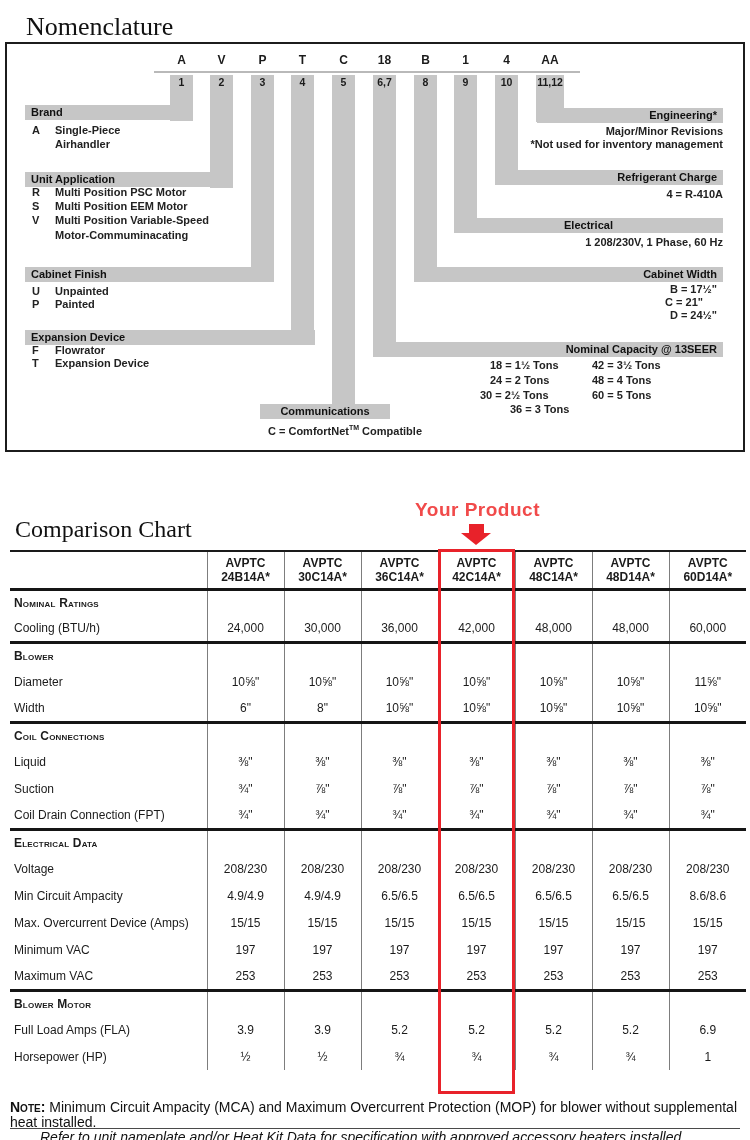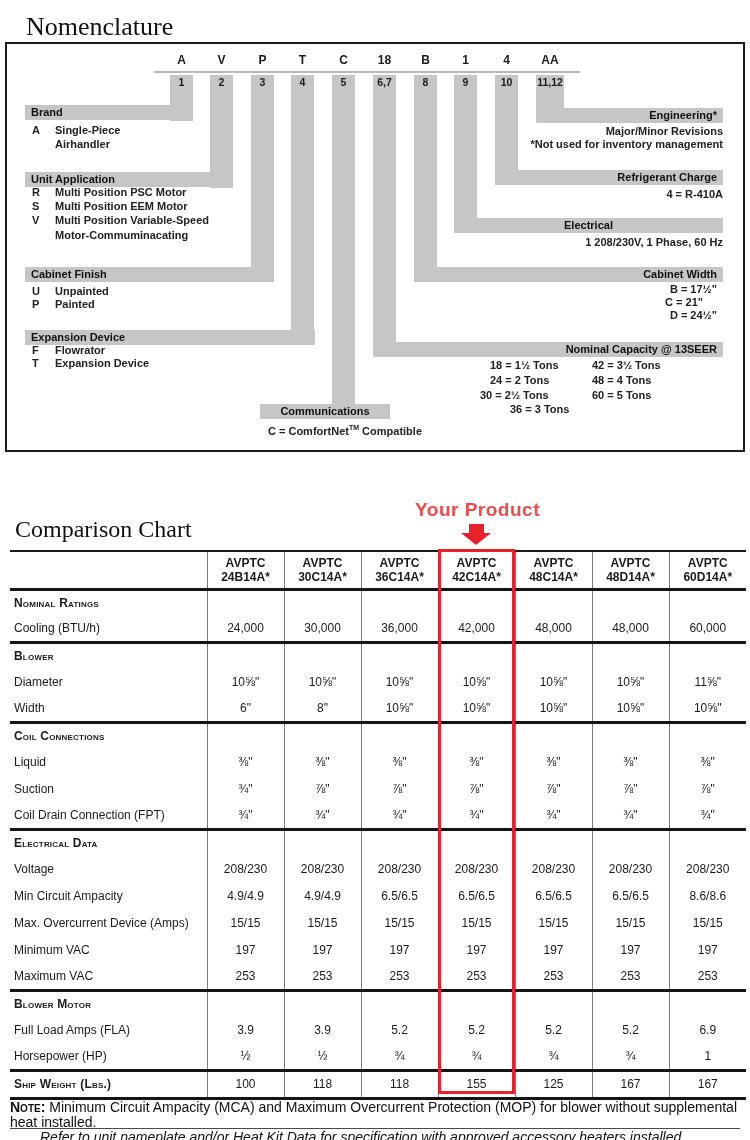--- a/index.html
+++ b/index.html
@@ -368,30 +368,20 @@
         <tr class="data-row">
           <td>Horsepower (HP)</td>
           <td>½</td>
           <td>½</td>
           <td>¾</td>
           <td>¾</td>
           <td>¾</td>
           <td>¾</td>
           <td>1</td>
         </tr>
-        <tr class="weight-row">
-          <td>Ship Weight (Lbs.)</td>
-          <td>100</td>
-          <td>118</td>
-          <td>118</td>
-          <td>155</td>
-          <td>125</td>
-          <td>167</td>
-          <td>167</td>
-        </tr>
       </tbody>
   </table>
 
   <div class="abs" id="red-box"></div>
 
   <div class="abs" id="note">
     <div><span class="note-label">Note:</span>
       <span>Minimum Circuit Ampacity (MCA) and Maximum Overcurrent Protection (MOP) for blower without supplemental heat installed.</span></div>
     <div class="l2">Refer to unit nameplate and/or Heat Kit Data for specification with approved accessory heaters installed</div>
   </div>

